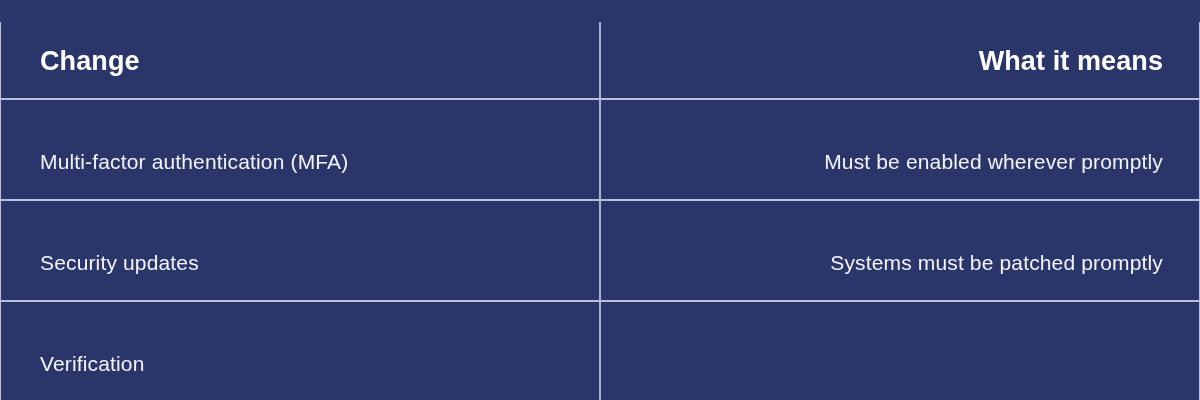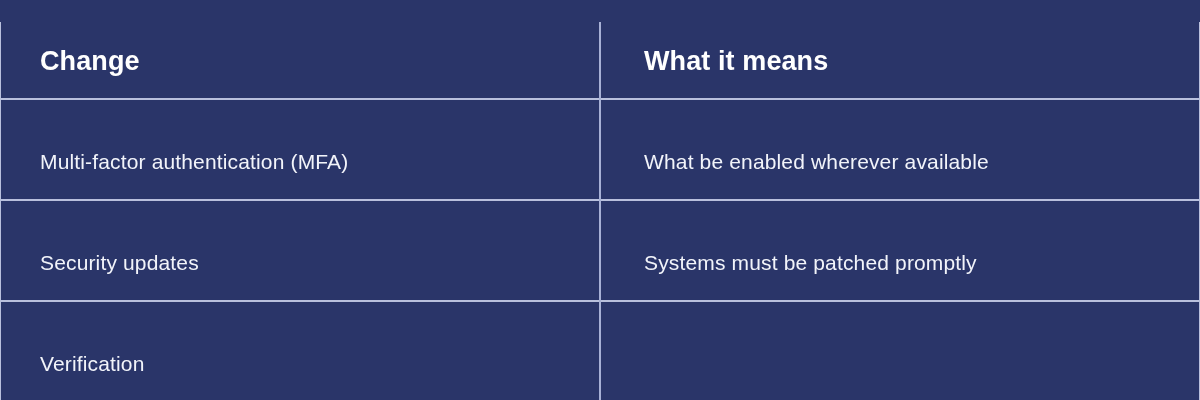--- a/index.html
+++ b/index.html
@@ -77,20 +77,21 @@
     width: 599px;
     flex: 0 0 599px;
     padding-left: 39px;
     padding-right: 24px;
   }
 
   .cell-right {
     flex: 1 1 auto;
     padding-left: 44px;
     padding-right: 36px;
+    justify-content: flex-end;
   }
 
   .header-text {
     font-size: 27px;
     font-weight: bold;
     color: #ffffff;
     letter-spacing: 0.1px;
     line-height: 1.2;
   }
 
@@ -117,21 +118,21 @@
       <span class="header-text">What it means</span>
     </div>
     <div class="row-divider" style="bottom:0;"></div>
   </div>
 
   <div class="table-row body-row">
     <div class="cell cell-left">
       <span class="body-text">Multi-factor authentication (MFA)</span>
     </div>
     <div class="cell cell-right">
-      <span class="body-text">What be enabled wherever available</span>
+      <span class="body-text">Must be enabled wherever promptly</span>
     </div>
     <div class="row-divider" style="bottom:0;"></div>
   </div>
 
 
   <div class="table-row body-row">
     <div class="cell cell-left">
       <span class="body-text">Security updates</span>
     </div>
     <div class="cell cell-right">

